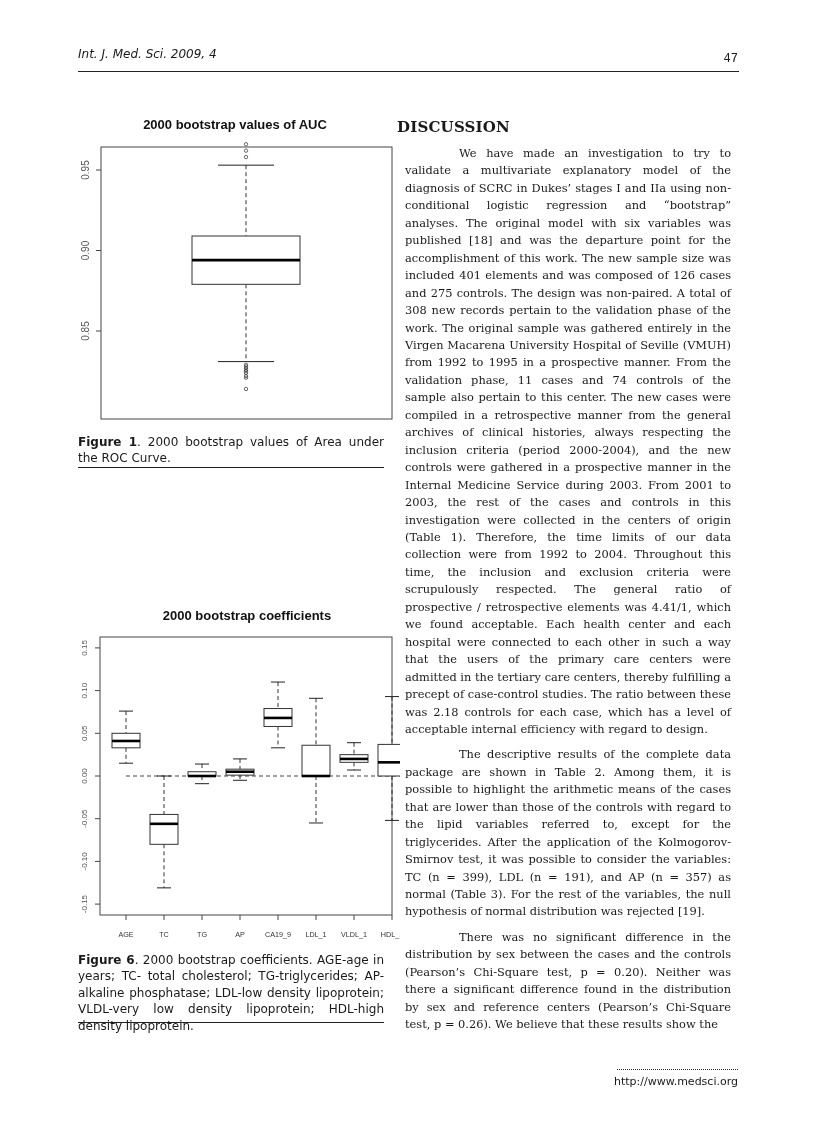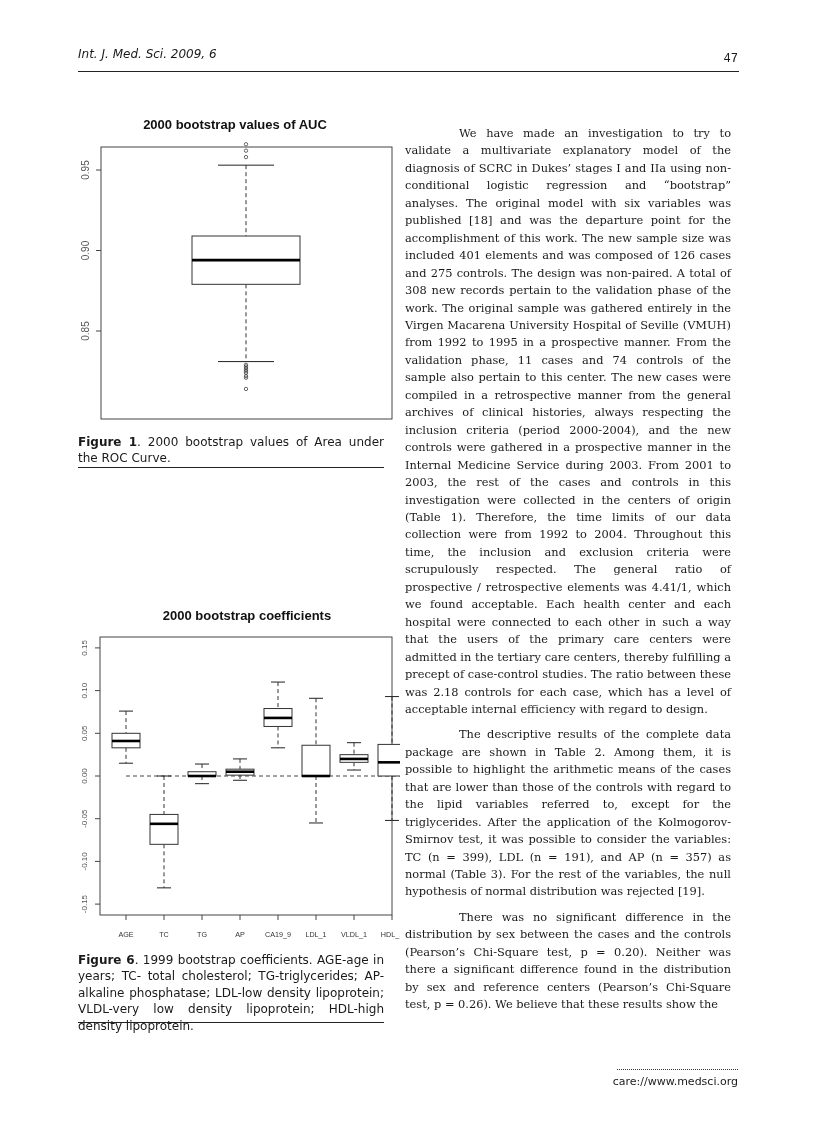--- a/index.html
+++ b/index.html
@@ -14,21 +14,21 @@
   .cap-rule { height: 0; border-top: 1.2px solid #222; width: 306px; }
   .col-right { left: 397px; top: 117px; width: 342px; font-family: "DejaVu Serif", serif; font-size: 11.4px; line-height: 17.45px; text-align: justify; }
   .col-right h2 { margin: 0 0 2px 0; font-size: 15px; font-weight: bold; letter-spacing: 0.2px; line-height: 20px; }
   .col-right p { margin: 8px; text-indent: 54px; hyphens: manual; }
   .footer-rule { left: 617px; top: 1069px; width: 121px; border-top: 1.5px dotted #333; }
   .footer-url { right: 78px; top: 1075px; font-family: "DejaVu Sans", sans-serif; font-size: 11px; }
 </style>
 </head>
 <body>
 
-<div class="abs hdr-left">Int. J. Med. Sci. 2009, 6</div>
+<div class="abs hdr-left">Int. J. Med. Sci. 2009, 4</div>
 <div class="abs hdr-right">47</div>
 <div class="abs hdr-rule"></div>
 
 <svg class="abs" style="left:70px;top:110px" width="330" height="315">
   <text id="c1-title" x="165" y="19" text-anchor="middle" font-size="13" font-weight="bold" fill="#111">2000 bootstrap values of AUC</text>
   <g id="c1-plot">
       <rect x="31" y="37" width="291" height="272" fill="none" stroke="#444" stroke-width="1"></rect>
       <line x1="26" x2="31" y1="220.99999999999997" y2="220.99999999999997" stroke="#444" stroke-width="1"></line>
       <text x="0" y="0" font-size="10" fill="#555" text-anchor="middle" transform="translate(19,220.99999999999997) rotate(-90)">0.85</text>
       <line x1="26" x2="31" y1="140.4999999999999" y2="140.4999999999999" stroke="#444" stroke-width="1"></line>
@@ -154,23 +154,24 @@
       <line x1="208" x2="208" y1="315" y2="320" stroke="#444" stroke-width="1"></line>
       <text x="208" y="337" font-size="7.2" fill="#333" text-anchor="middle">CA19_9</text>
       <line x1="246" x2="246" y1="315" y2="320" stroke="#444" stroke-width="1"></line>
       <text x="246" y="337" font-size="7.2" fill="#333" text-anchor="middle">LDL_1</text>
       <line x1="284" x2="284" y1="315" y2="320" stroke="#444" stroke-width="1"></line>
       <text x="284" y="337" font-size="7.2" fill="#333" text-anchor="middle">VLDL_1</text>
       <line x1="322" x2="322" y1="315" y2="320" stroke="#444" stroke-width="1"></line>
       <text x="322" y="337" font-size="7.2" fill="#333" text-anchor="middle">HDL_1</text>
     </g>
 </svg>
-<div class="abs caption" style="left:78px;top:952px"><b>Figure 6</b><span>. 1999 bootstrap coefficients. AGE-age in years; TC- total cholesterol; TG-triglycerides; AP-alkaline phosphatase; LDL-low density lipoprotein; VLDL-very low density lipoprotein; HDL-high density lipoprotein.</span></div>
+<div class="abs caption" style="left:78px;top:952px"><b>Figure 6</b><span>. 2000 bootstrap coefficients. AGE-age in years; TC- total cholesterol; TG-triglycerides; AP-alkaline phosphatase; LDL-low density lipoprotein; VLDL-very low density lipoprotein; HDL-high density lipoprotein.</span></div>
 <div class="abs cap-rule" style="left:78px;top:1022px"></div>
 
 <div class="abs col-right">
+  <h2>DISCUSSION</h2>
   <p>We have made an investigation to try to validate a multivariate explanatory model of the diagnosis of SCRC in Dukes’ stages I and IIa using non-conditional logistic regression and “bootstrap” analyses. The original model with six variables was published [18] and was the departure point for the accomplishment of this work. The new sample size was included 401 elements and was composed of 126 cases and 275 controls. The design was non-paired. A total of 308 new records pertain to the validation phase of the work. The original sample was gathered entirely in the Virgen Macarena University Hospital of Seville (VMUH) from 1992 to 1995 in a prospective manner. From the validation phase, 11 cases and 74 controls of the sample also pertain to this center. The new cases were compiled in a retrospective manner from the general archives of clinical histories, always respecting the inclusion criteria (period 2000-2004), and the new controls were gathered in a prospective manner in the Internal Medicine Service during 2003. From 2001 to 2003, the rest of the cases and controls in this investigation were collected in the centers of origin (Table 1). Therefore, the time limits of our data collection were from 1992 to 2004. Throughout this time, the inclusion and exclusion criteria were scrupulously respected. The general ratio of prospective / retrospective elements was 4.41/1, which we found acceptable. Each health center and each hospital were connected to each other in such a way that the users of the primary care centers were admitted in the tertiary care centers, thereby fulfilling a precept of case-control studies. The ratio between these was 2.18 controls for each case, which has a level of acceptable internal efficiency with regard to design.</p>
   <p>The descriptive results of the complete data package are shown in Table 2. Among them, it is possible to highlight the arithmetic means of the cases that are lower than those of the controls with regard to the lipid variables referred to, except for the triglycerides. After the application of the Kolmogorov-Smirnov test, it was possible to consider the variables: TC (n = 399), LDL (n = 191), and AP (n = 357) as normal (Table 3). For the rest of the variables, the null hypothesis of normal distribution was rejected [19].</p>
   <p>There was no significant difference in the distribution by sex between the cases and the controls (Pearson’s Chi-Square test, p = 0.20). Neither was there a significant difference found in the distribution by sex and reference centers (Pearson’s Chi-Square test, p = 0.26). We believe that these results show the</p>
 </div>
 
 <div class="abs footer-rule"></div>
-<div class="abs footer-url">care://www.medsci.org</div>
+<div class="abs footer-url">http://www.medsci.org</div>
 
 </body></html>

